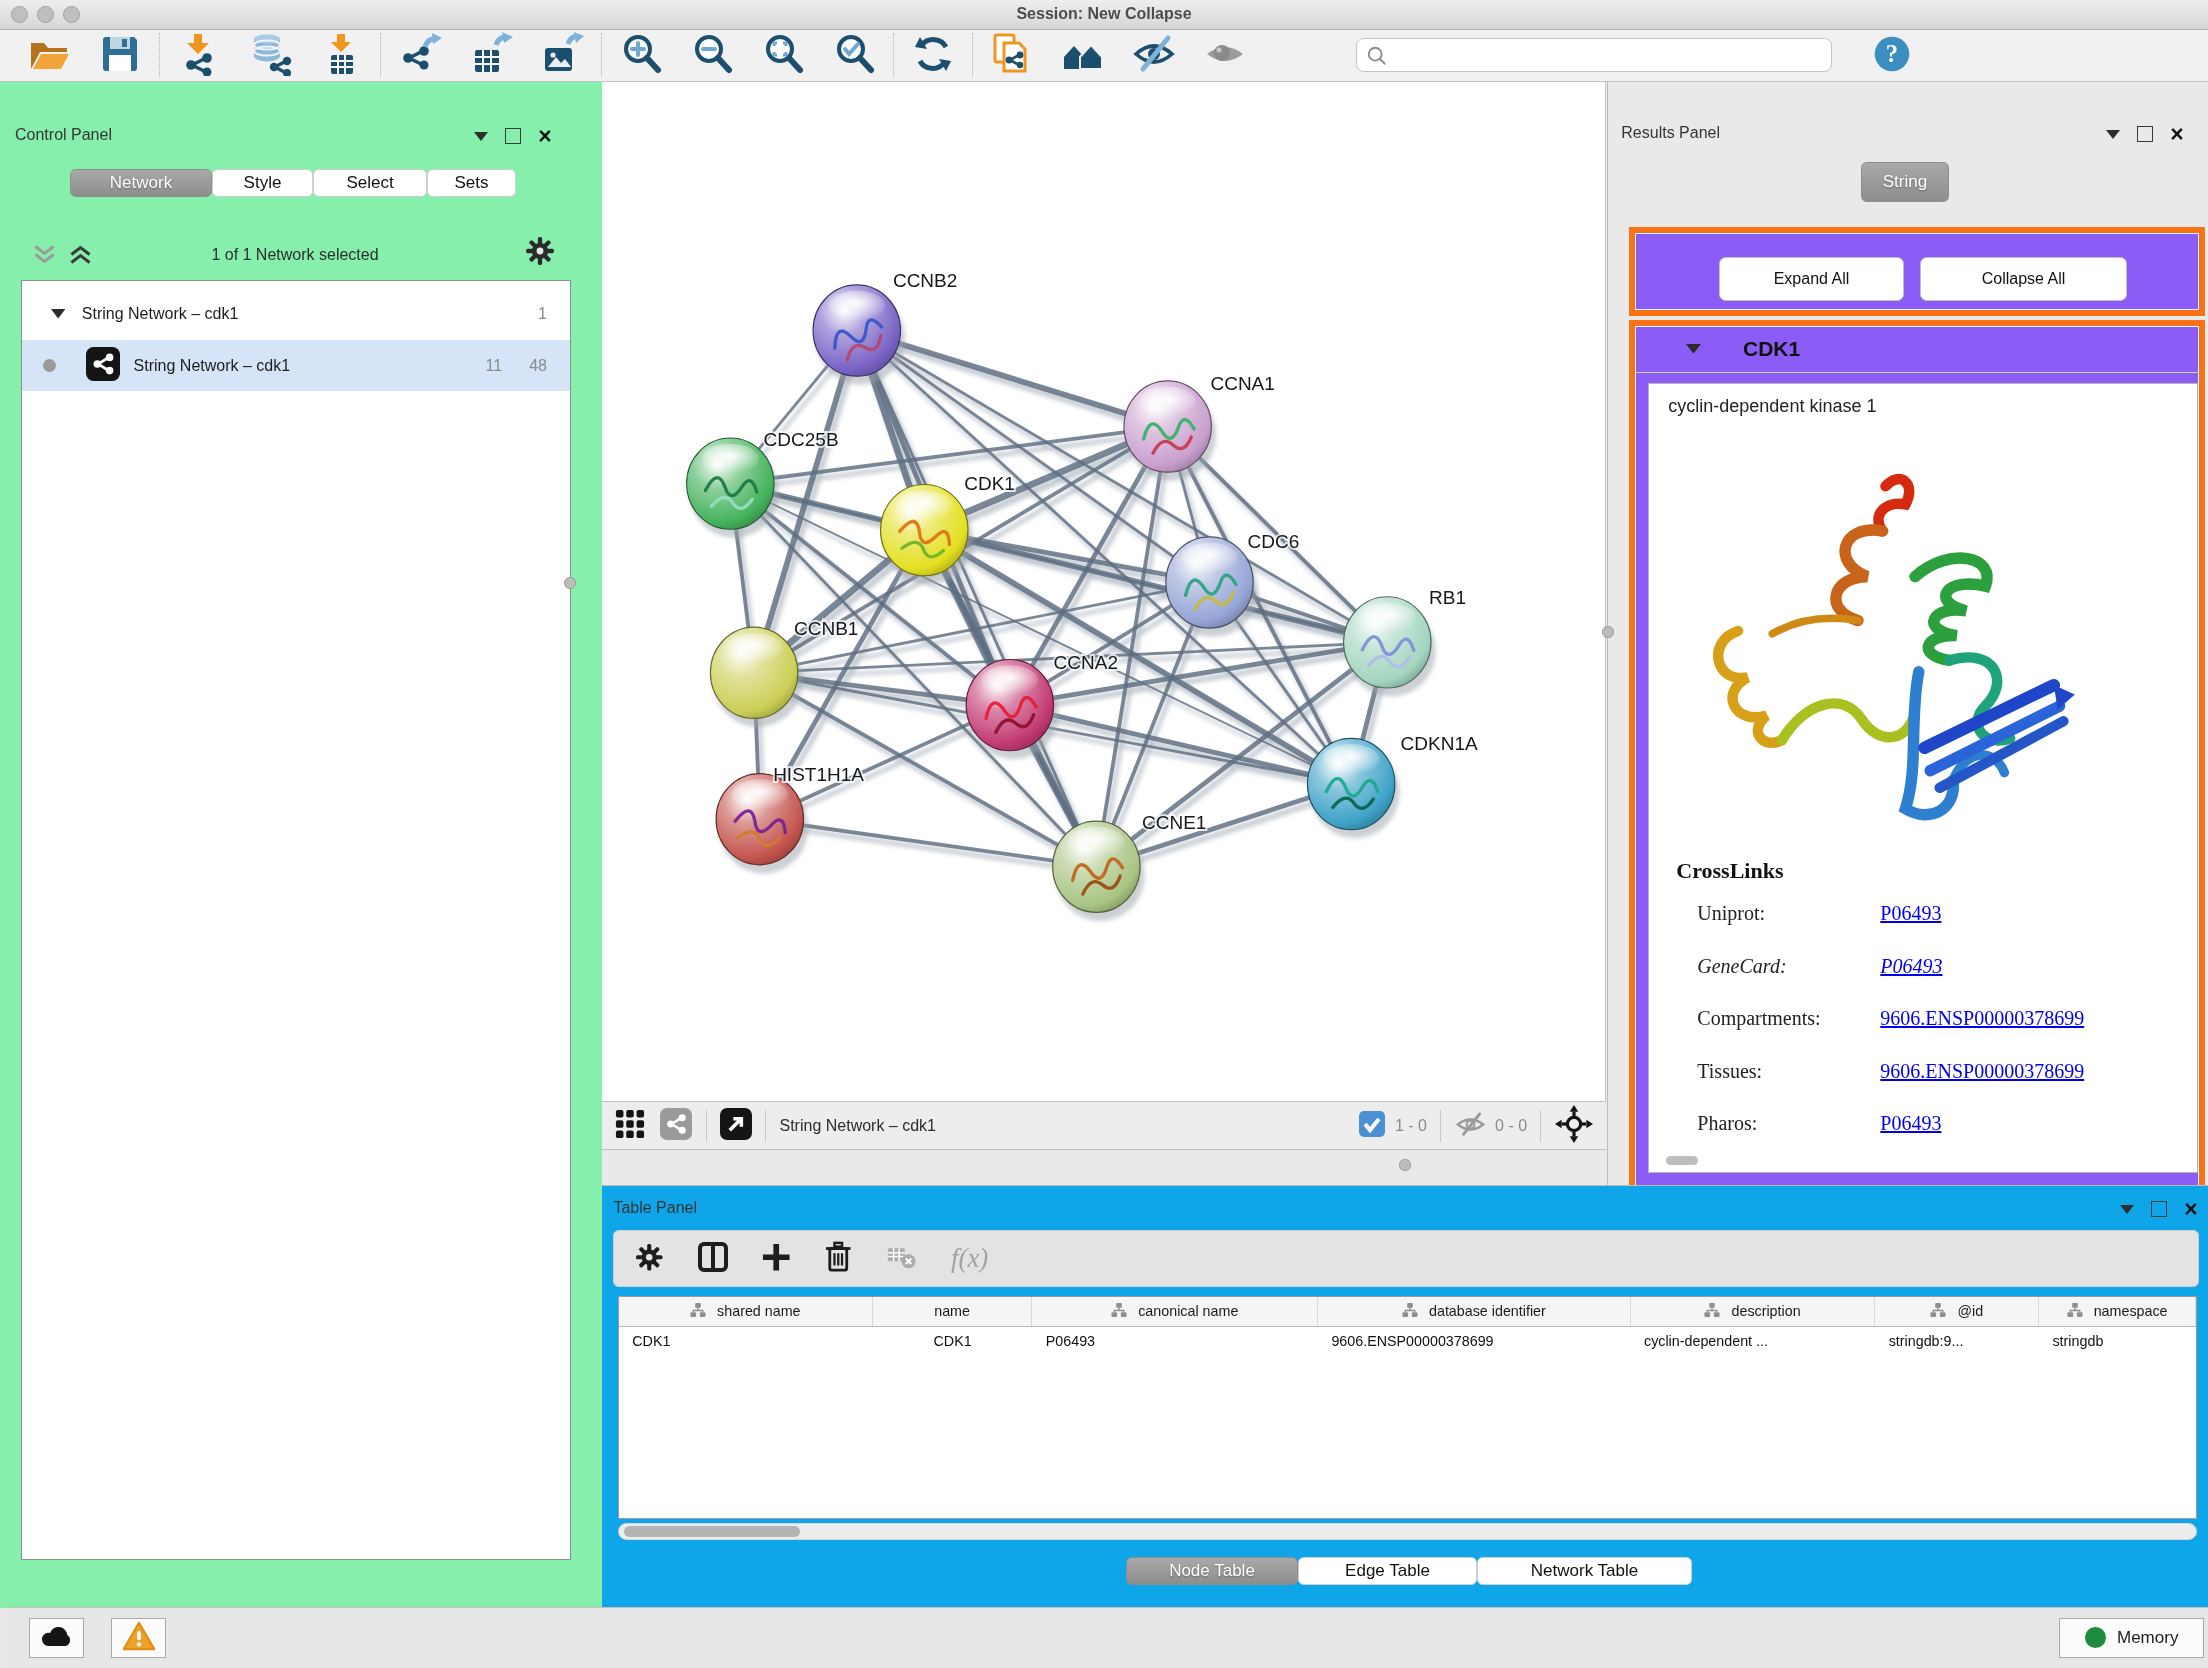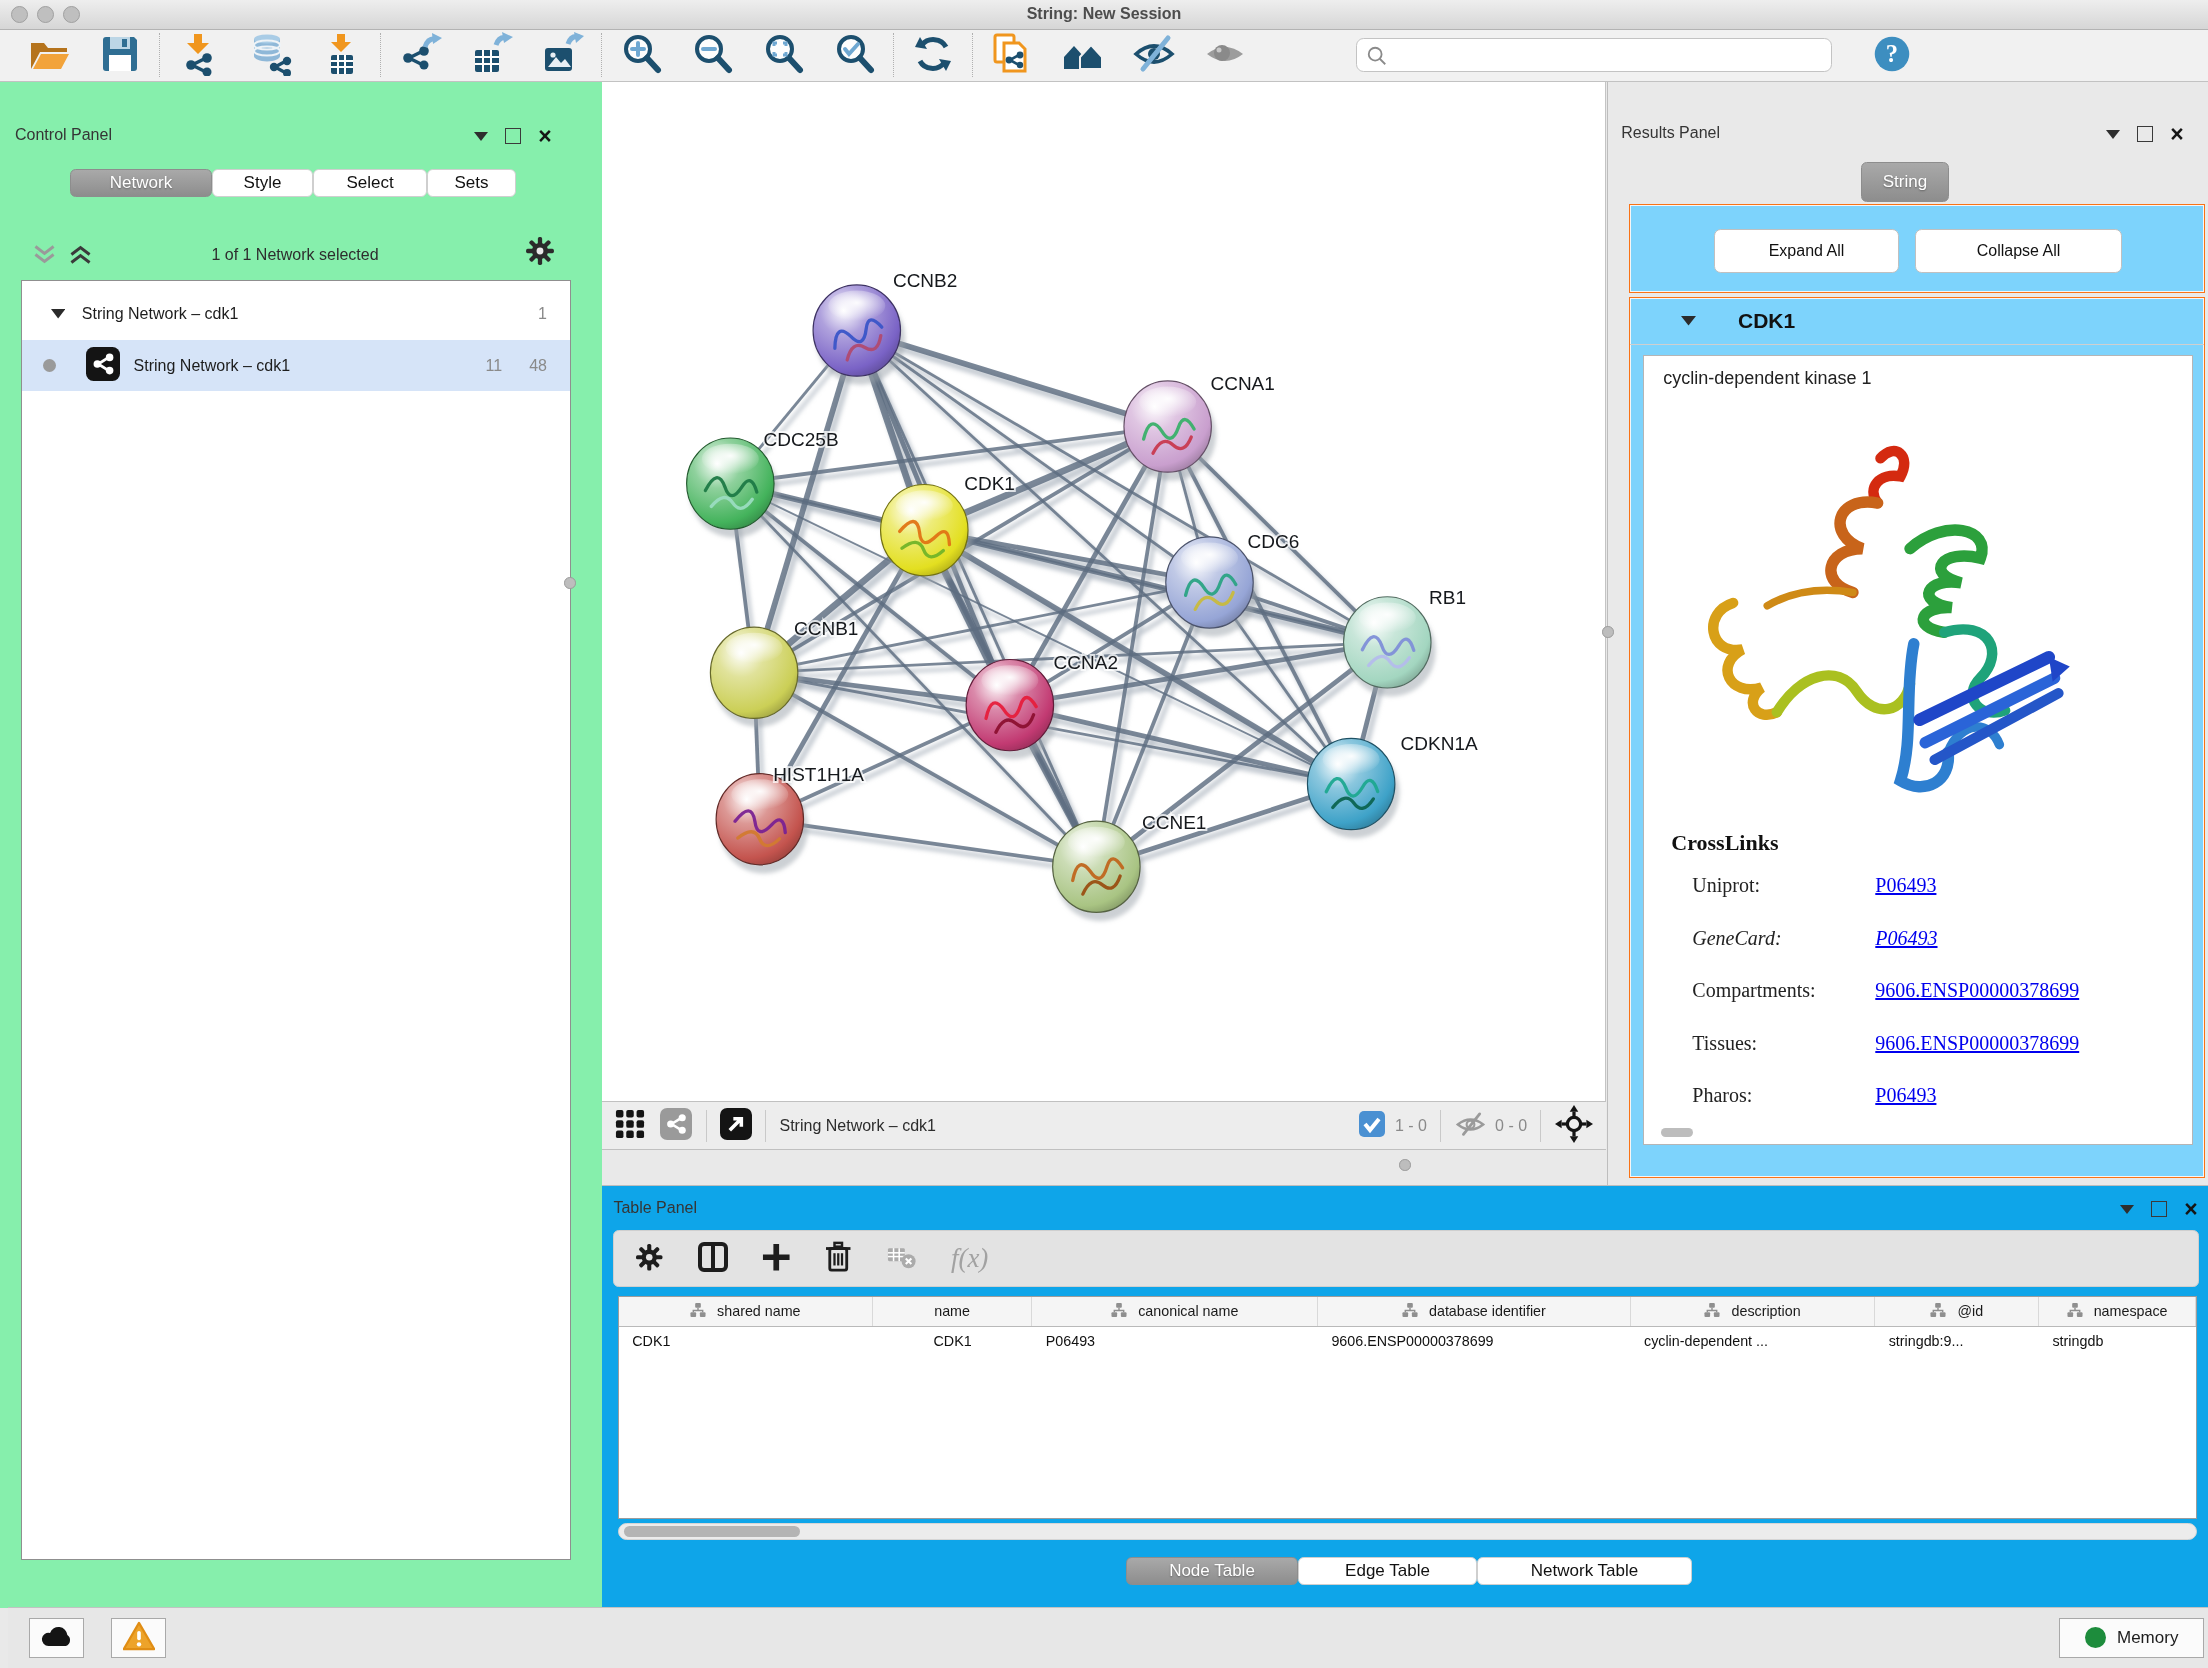--- a/index.html
+++ b/index.html
@@ -27,21 +27,21 @@
   
   .panel-title{font-size:16px;color:#353535;}
   .win-mini{display:flex;align-items:center;gap:17px;}
   .tri-down{width:0;height:0;border-left:7.6px solid transparent;border-right:7.6px solid transparent;border-top:9.5px solid #2e2e2e;}
   .float-box{width:14.3px;height:14.3px;border:1.9px solid #3a3a3a;background:transparent;}
   .close-x{font-size:23px;font-weight:bold;color:#151515;line-height:14.3px;}
   .tab{height:28px;box-sizing:border-box;border:1px solid #cfcfcf;background:#fff;color:#111;
     display:flex;align-items:center;justify-content:center;font-size:17px;border-radius:5.7px;}
   .tab.sel{background:linear-gradient(#a9a9a9,#8d8d8d);color:#fff;border-color:#8d8d8d;
     text-shadow:0 1px 1.9px rgba(0,0,0,.35);}
-  .sunken{background:#7dd3fc;border:1px solid #f97316;box-shadow:inset 0 0 0 1px #f6f6f6;}
+  .sunken{background:#8b5cf6;border:6px solid #f97316;box-shadow:inset 0 0 0 1px #f6f6f6;margin-top:23px;}
   
   #control-panel{left:0;top:82px;width:602px;height:1526px;background:#86efac;border-right:5px solid #0f172a;}
   #cp-listbox{left:21px;top:198px;width:548px;height:1278px;background:#fff;border:1px solid #8f8f8f;}
   .tree-row{position:absolute;left:0;width:100%;height:51px;display:flex;align-items:center;font-size:16px;}
   .tree-row.sel{background:#d6e4f8;}
   .count{color:#8a8a8a;font-size:16px;}
   
   #network-view{left:602px;top:82px;width:1005px;height:1103px;background:#e9e9e9;}
   #net-canvas{left:0;top:0;width:1003px;height:1019px;background:#ffffff;border-right:1px solid #c4c4c4;}
   #net-statusbar{left:0;top:1019px;width:1004px;height:49px;background:#ededed;border-top:1px solid #c0c0c0;
@@ -75,21 +75,21 @@
   .sb-btn{position:absolute;top:9.5px;height:40px;background:#fbfbfb;border:1.9px solid #a9a9a9;
     display:flex;align-items:center;justify-content:center;box-sizing:border-box;}
 </style>
 </head>
 <body>
 
 <div id="titlebar" class="abs">
   <div class="tl-circle abs" style="left:11.4px"></div>
   <div class="tl-circle abs" style="left:37px"></div>
   <div class="tl-circle abs" style="left:63px"></div>
-  <div id="win-title" class="abs">String: New Session</div>
+  <div id="win-title" class="abs">Session: New Collapse</div>
 </div>
 
 <div id="toolbar" class="abs">
   <div class="tgroup">
     <div class="tbtn">
         <span><svg width="44" height="44" viewBox="0 0 44 44">
             <path d="M4 11 L4 37 L13 20 L40 20 L40 16 L21 16 L17 11 Z" fill="#b5731c"></path>
             <path d="M6 37 L14 22 L42 22 L34 37 Z" fill="#f2a33a"></path>
           </svg></span>
       </div>

